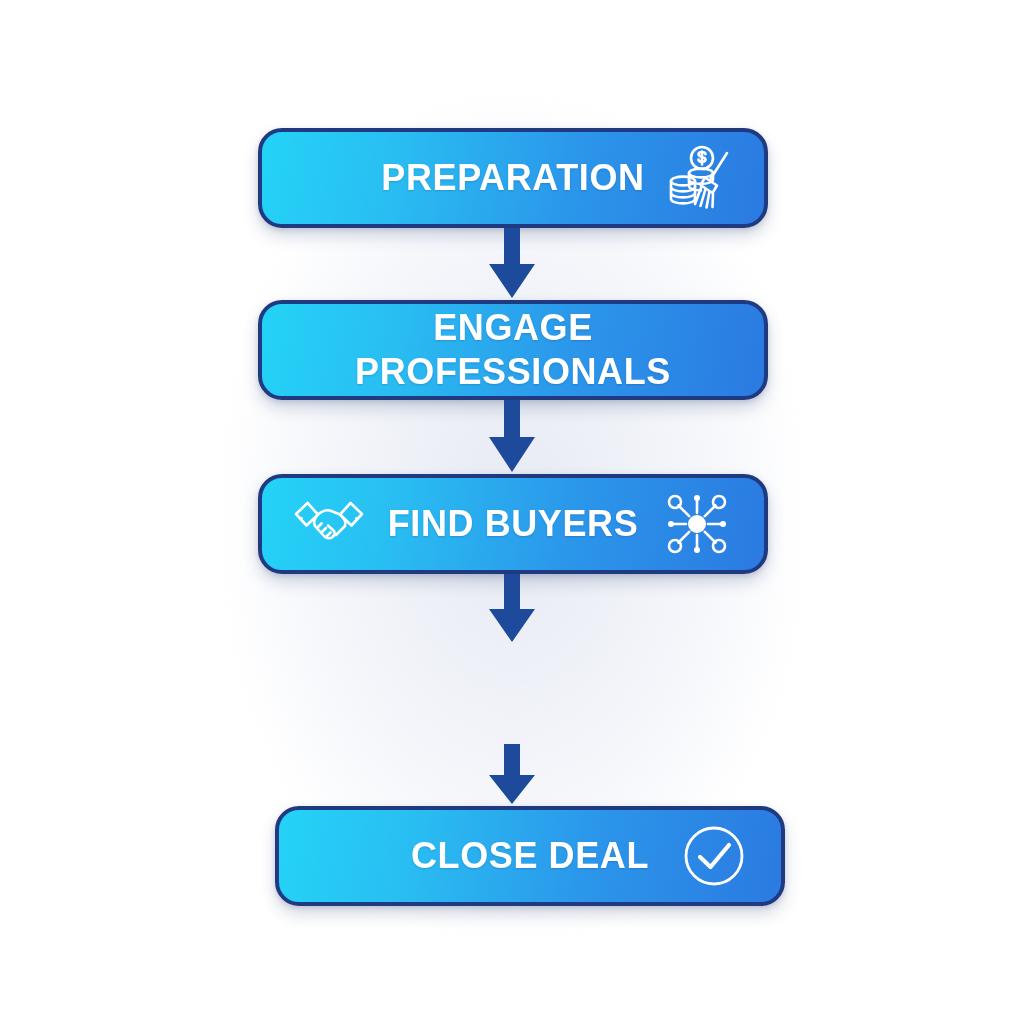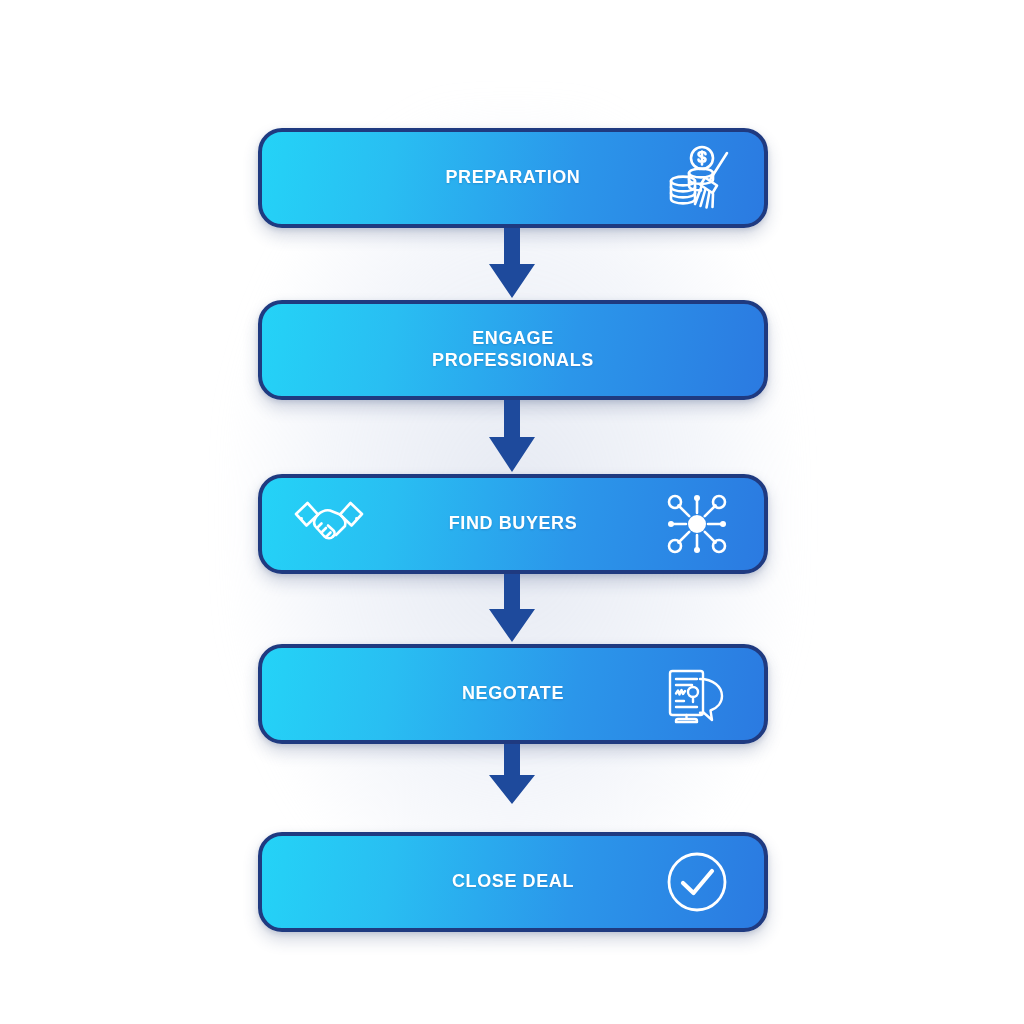--- a/index.html
+++ b/index.html
@@ -58,21 +58,21 @@
     box-shadow: 0 8px 16px rgba(40, 62, 110, 0.20),
                 0 2px 5px rgba(40, 62, 110, 0.16);
     display: flex;
     align-items: center;
     justify-content: center;
     overflow: visible;
   }
 
   .step-label {
     color: #ffffff;
-    font-size: 18px;
+    font-size: 36px;
     font-weight: bold;
     letter-spacing: 0.6px;
     text-align: center;
     line-height: 1.22;
     text-shadow: 0 1px 2px rgba(20, 50, 110, 0.22);
     white-space: pre-line;
     z-index: 2;
   }
 
   
@@ -197,43 +197,22 @@
           <circle cx="63" cy="37" r="3" fill="#ffffff" stroke="none"></circle>
         </svg>
       </span>
     </div>
 
     <div class="step" style="top:300px;">
       <span class="step-label">ENGAGE
 PROFESSIONALS</span>
     </div>
 
-    <div class="step" style="top:644px;">
-      <span class="step-label">NEGOTATE</span>
-      <span class="icon-slot right">
-        <svg viewBox="0 0 74 74" fill="none" stroke="#ffffff" stroke-width="2.4" stroke-linecap="round" stroke-linejoin="round" aria-hidden="true">
-
-          <path d="M40 22 C53 22 62 29.5 62 39 C62 45.5 57.5 51 50.5 53.5
-                   L52 63 L43.5 55.5 C42.4 55.7 41.2 55.8 40 55.8"></path>
-
-          <rect x="10" y="14" width="33" height="44" rx="2.5"></rect>
-
-          <path d="M26.5 58 v4 M18 62 h17 a2 2 0 0 1 2 2 v1 H16 v-1 a2 2 0 0 1 2-2 Z"></path>
-
-          <path d="M16 22 H37 M16 28 H32 M16 50 H37 M16 44 H24"></path>
-
-          <path d="M16 36.5 l2-3 l1.5 4 l2-4.5 l1.5 4 l2-3"></path>
-
-          <circle cx="33" cy="35" r="5"></circle>
-          <path d="M33 40 v5"></path>
-        </svg>
-      </span>
-    </div>
-
-    <div class="step" style="top:832px;">
+
+    <div class="step" style="top:806px;margin-left:17px;">
       <span class="step-label">CLOSE DEAL</span>
       <span class="icon-slot right">
         <svg viewBox="0 0 74 74" fill="none" stroke="#ffffff" stroke-width="2.8" stroke-linecap="round" stroke-linejoin="round" aria-hidden="true">
           <circle cx="37" cy="37" r="28"></circle>
           <path d="M23 38 L33.5 48 L52 26" stroke-width="4.2"></path>
         </svg>
       </span>
     </div>
 
   </div>

